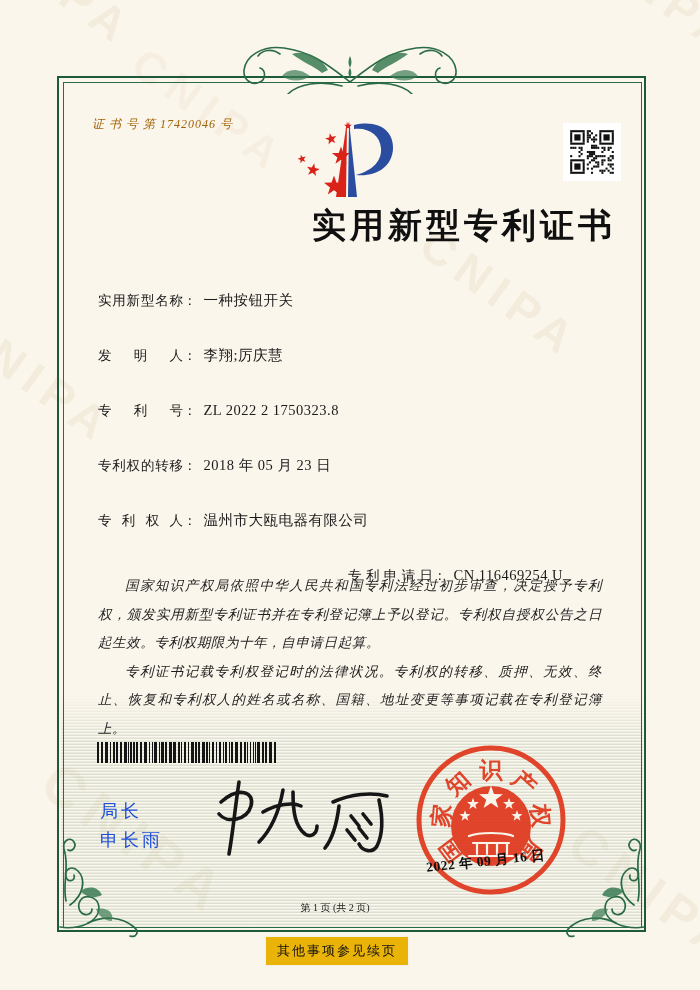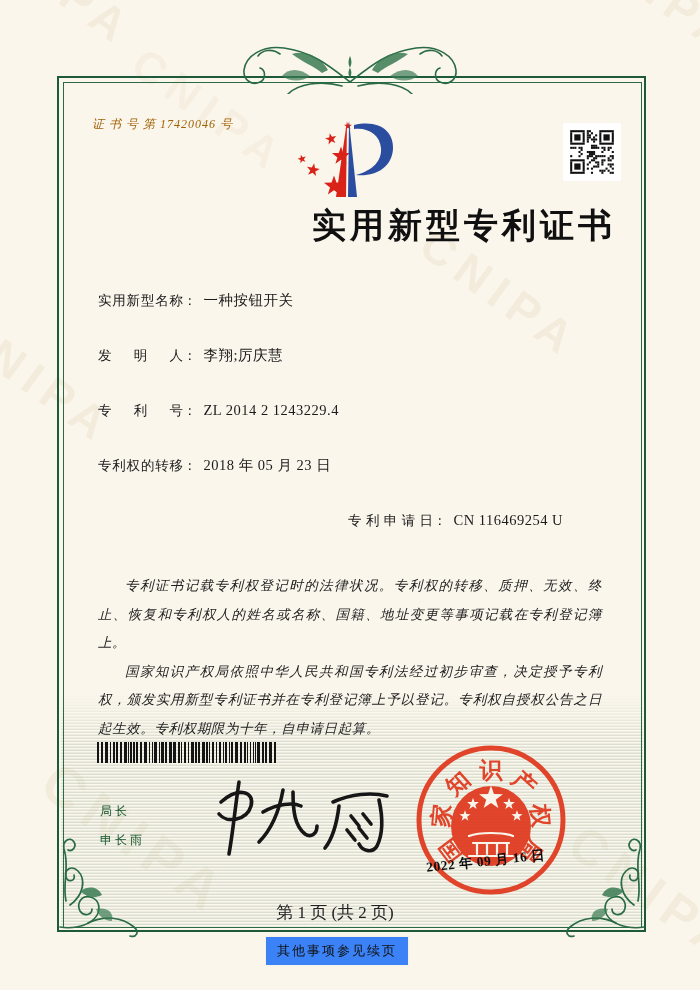--- a/index.html
+++ b/index.html
@@ -28,28 +28,28 @@
           font-size:13.5px;color:#1b1b1b;}
   .frow{position:relative;line-height:19px;white-space:nowrap;}
   .flabel{display:inline-block;width:85px;text-align:justify;text-align-last:justify;vertical-align:top;}
   .fcolon{display:inline-block;}
   .fvalue{margin-left:7px;font-size:14.5px;white-space:pre;letter-spacing:.5px;}
   .pair2{position:absolute;left:250px;top:0;}
   .paras{left:98px;top:572px;width:504px;z-index:4;font-size:13.5px;line-height:28.5px;
          color:#1d1d1d;font-style:italic;letter-spacing:.6px;text-align:justify;}
   .paras p{margin:0;text-indent:2em;}
   .barcode{left:97px;top:742px;z-index:4;}
-  .sig{left:100px;top:800px;z-index:4;font-size:12px;letter-spacing:3px;line-height:23px;color:#14532d;}
+  .sig{left:100px;top:800px;z-index:4;font-size:18px;letter-spacing:3px;line-height:23px;color:#1d4ed8;}
   .sig div{margin-bottom:6px;}
   .sig-script{left:205px;top:768px;z-index:4;}
   .seal-svg{left:413px;top:742px;z-index:5;opacity:.93;}
   .seal-date{left:426px;top:851px;width:148px;z-index:6;transform:rotate(-6deg);
              font-size:13.5px;font-weight:bold;color:#0e0e0e;white-space:pre;letter-spacing:.5px;}
-  .pagenum{left:240px;top:901px;width:190px;text-align:center;font-size:17px;z-index:4;color:#222;white-space:pre;}
-  .contnote{left:266px;top:937px;z-index:4;background:#3b82f6;padding:5px 11px;font-size:13px;
+  .pagenum{left:240px;top:901px;width:190px;text-align:center;font-size:10px;z-index:4;color:#222;white-space:pre;}
+  .contnote{left:266px;top:937px;z-index:4;background:#eab308;padding:5px 11px;font-size:13px;
             letter-spacing:2px;color:#111;box-shadow:0 0 0 1px rgba(0,0,0,0.02);}
   .qr{left:563px;top:123px;z-index:4;background:#fff;padding:3px;}
   .logo{left:292px;top:117px;z-index:4;}
   svg{display:block;}
 </style>
 </head>
 <body>
 
 <svg width="0" height="0" style="position:absolute" aria-hidden="true">
   <defs>
@@ -232,35 +232,38 @@
 <div class="abs title">实用新型专利证书</div>
 
 <div class="abs fields">
   <div class="frow">
     <span class="flabel">实用新型名称</span><span class="fcolon">：</span><span class="fvalue">一种按钮开关</span>
   </div>
   <div class="frow">
     <span class="flabel">发明人</span><span class="fcolon">：</span><span class="fvalue">李翔;厉庆慧</span>
   </div>
   <div class="frow">
-    <span class="flabel">专利号</span><span class="fcolon">：</span><span class="fvalue">ZL 2014 2 1243229.4</span>
+    <span class="flabel">专利号</span><span class="fcolon">：</span><span class="fvalue">ZL 2022 2 1750323.8</span>
   </div>
   <div class="frow">
     <span class="flabel">专利权的转移</span><span class="fcolon">：</span><span class="fvalue">2018 年 05 月 23 日</span>
+  </div>
+  <div class="frow">
+    <span class="flabel">专利权人</span><span class="fcolon">：</span><span class="fvalue">温州市大瓯电器有限公司</span>
   </div>
   <div class="frow">
     <span class="pair2">
       <span class="flabel">专利申请日</span><span class="fcolon">：</span><span class="fvalue">CN 116469254 U</span>
     </span>
   </div>
 </div>
 
 <div class="abs paras">
+  <p>国家知识产权局依照中华人民共和国专利法经过初步审查，决定授予专利权，颁发实用新型专利证书并在专利登记簿上予以登记。专利权自授权公告之日起生效。专利权期限为十年，自申请日起算。</p>
   <p>专利证书记载专利权登记时的法律状况。专利权的转移、质押、无效、终止、恢复和专利权人的姓名或名称、国籍、地址变更等事项记载在专利登记簿上。</p>
-  <p>国家知识产权局依照中华人民共和国专利法经过初步审查，决定授予专利权，颁发实用新型专利证书并在专利登记簿上予以登记。专利权自授权公告之日起生效。专利权期限为十年，自申请日起算。</p>
 </div>
 
 <svg class="abs barcode" id="barcode-svg" width="181" height="21" viewBox="0 0 181 21">
     <rect x="0" y="0" width="2" height="21" fill="#141414"></rect>
     <rect x="4" y="0" width="2" height="21" fill="#141414"></rect>
     <rect x="8" y="0" width="3" height="21" fill="#141414"></rect>
     <rect x="13" y="0" width="1" height="21" fill="#141414"></rect>
     <rect x="16" y="0" width="2" height="21" fill="#141414"></rect>
     <rect x="19" y="0" width="2" height="21" fill="#141414"></rect>
     <rect x="23" y="0" width="2" height="21" fill="#141414"></rect>

